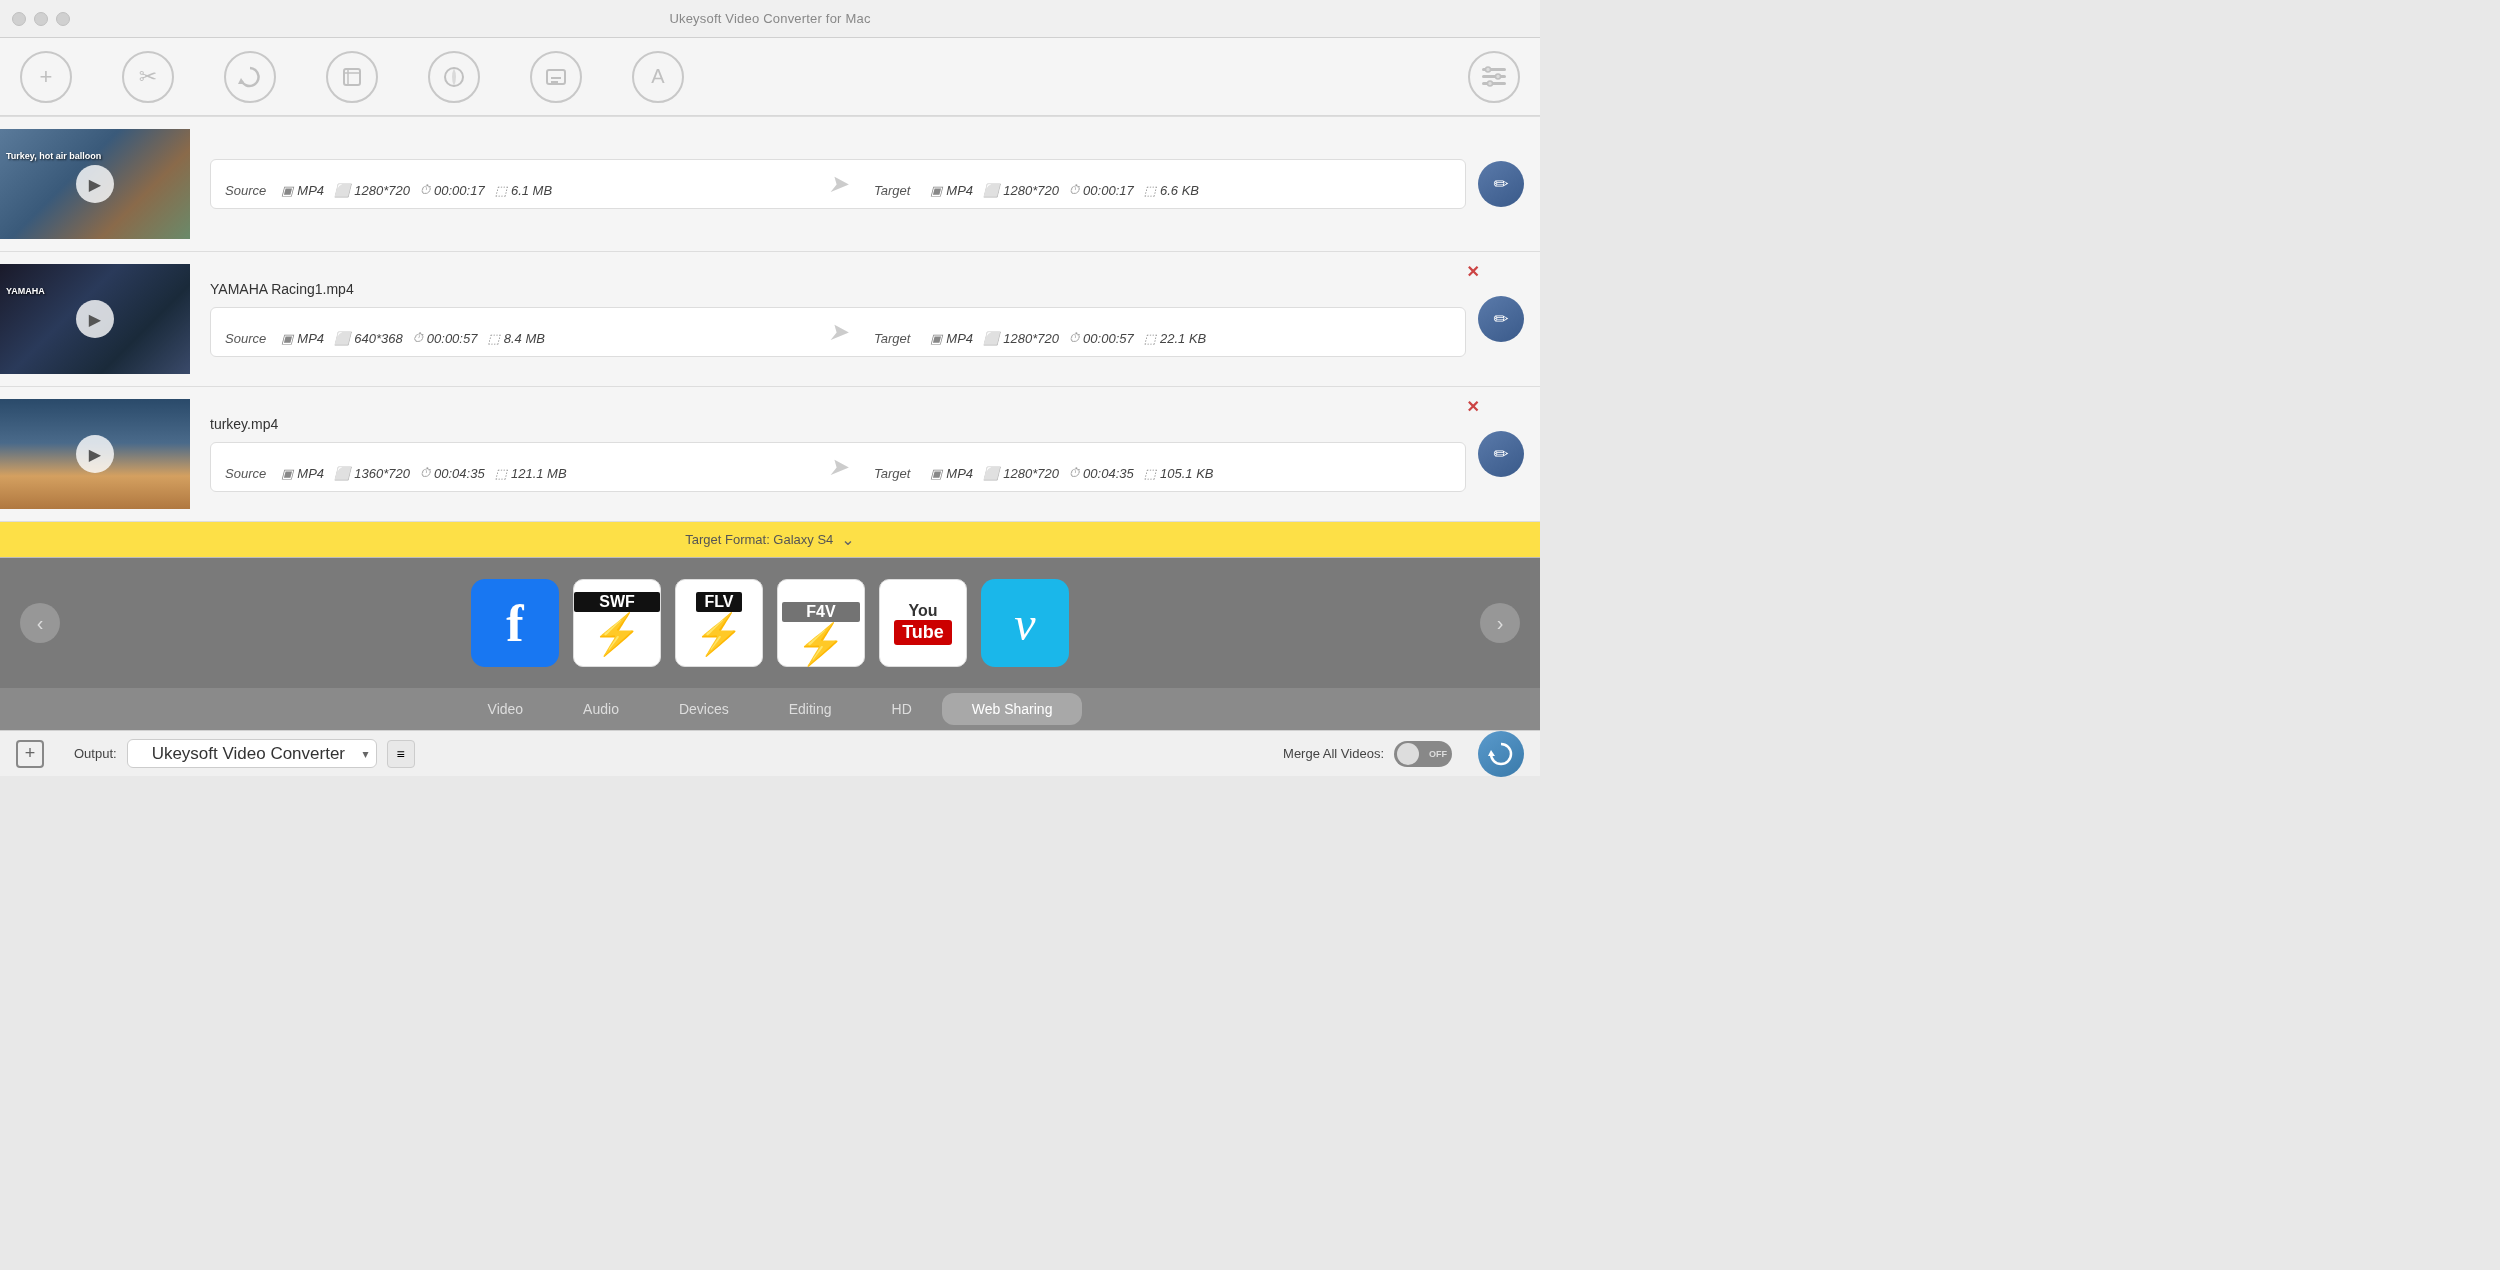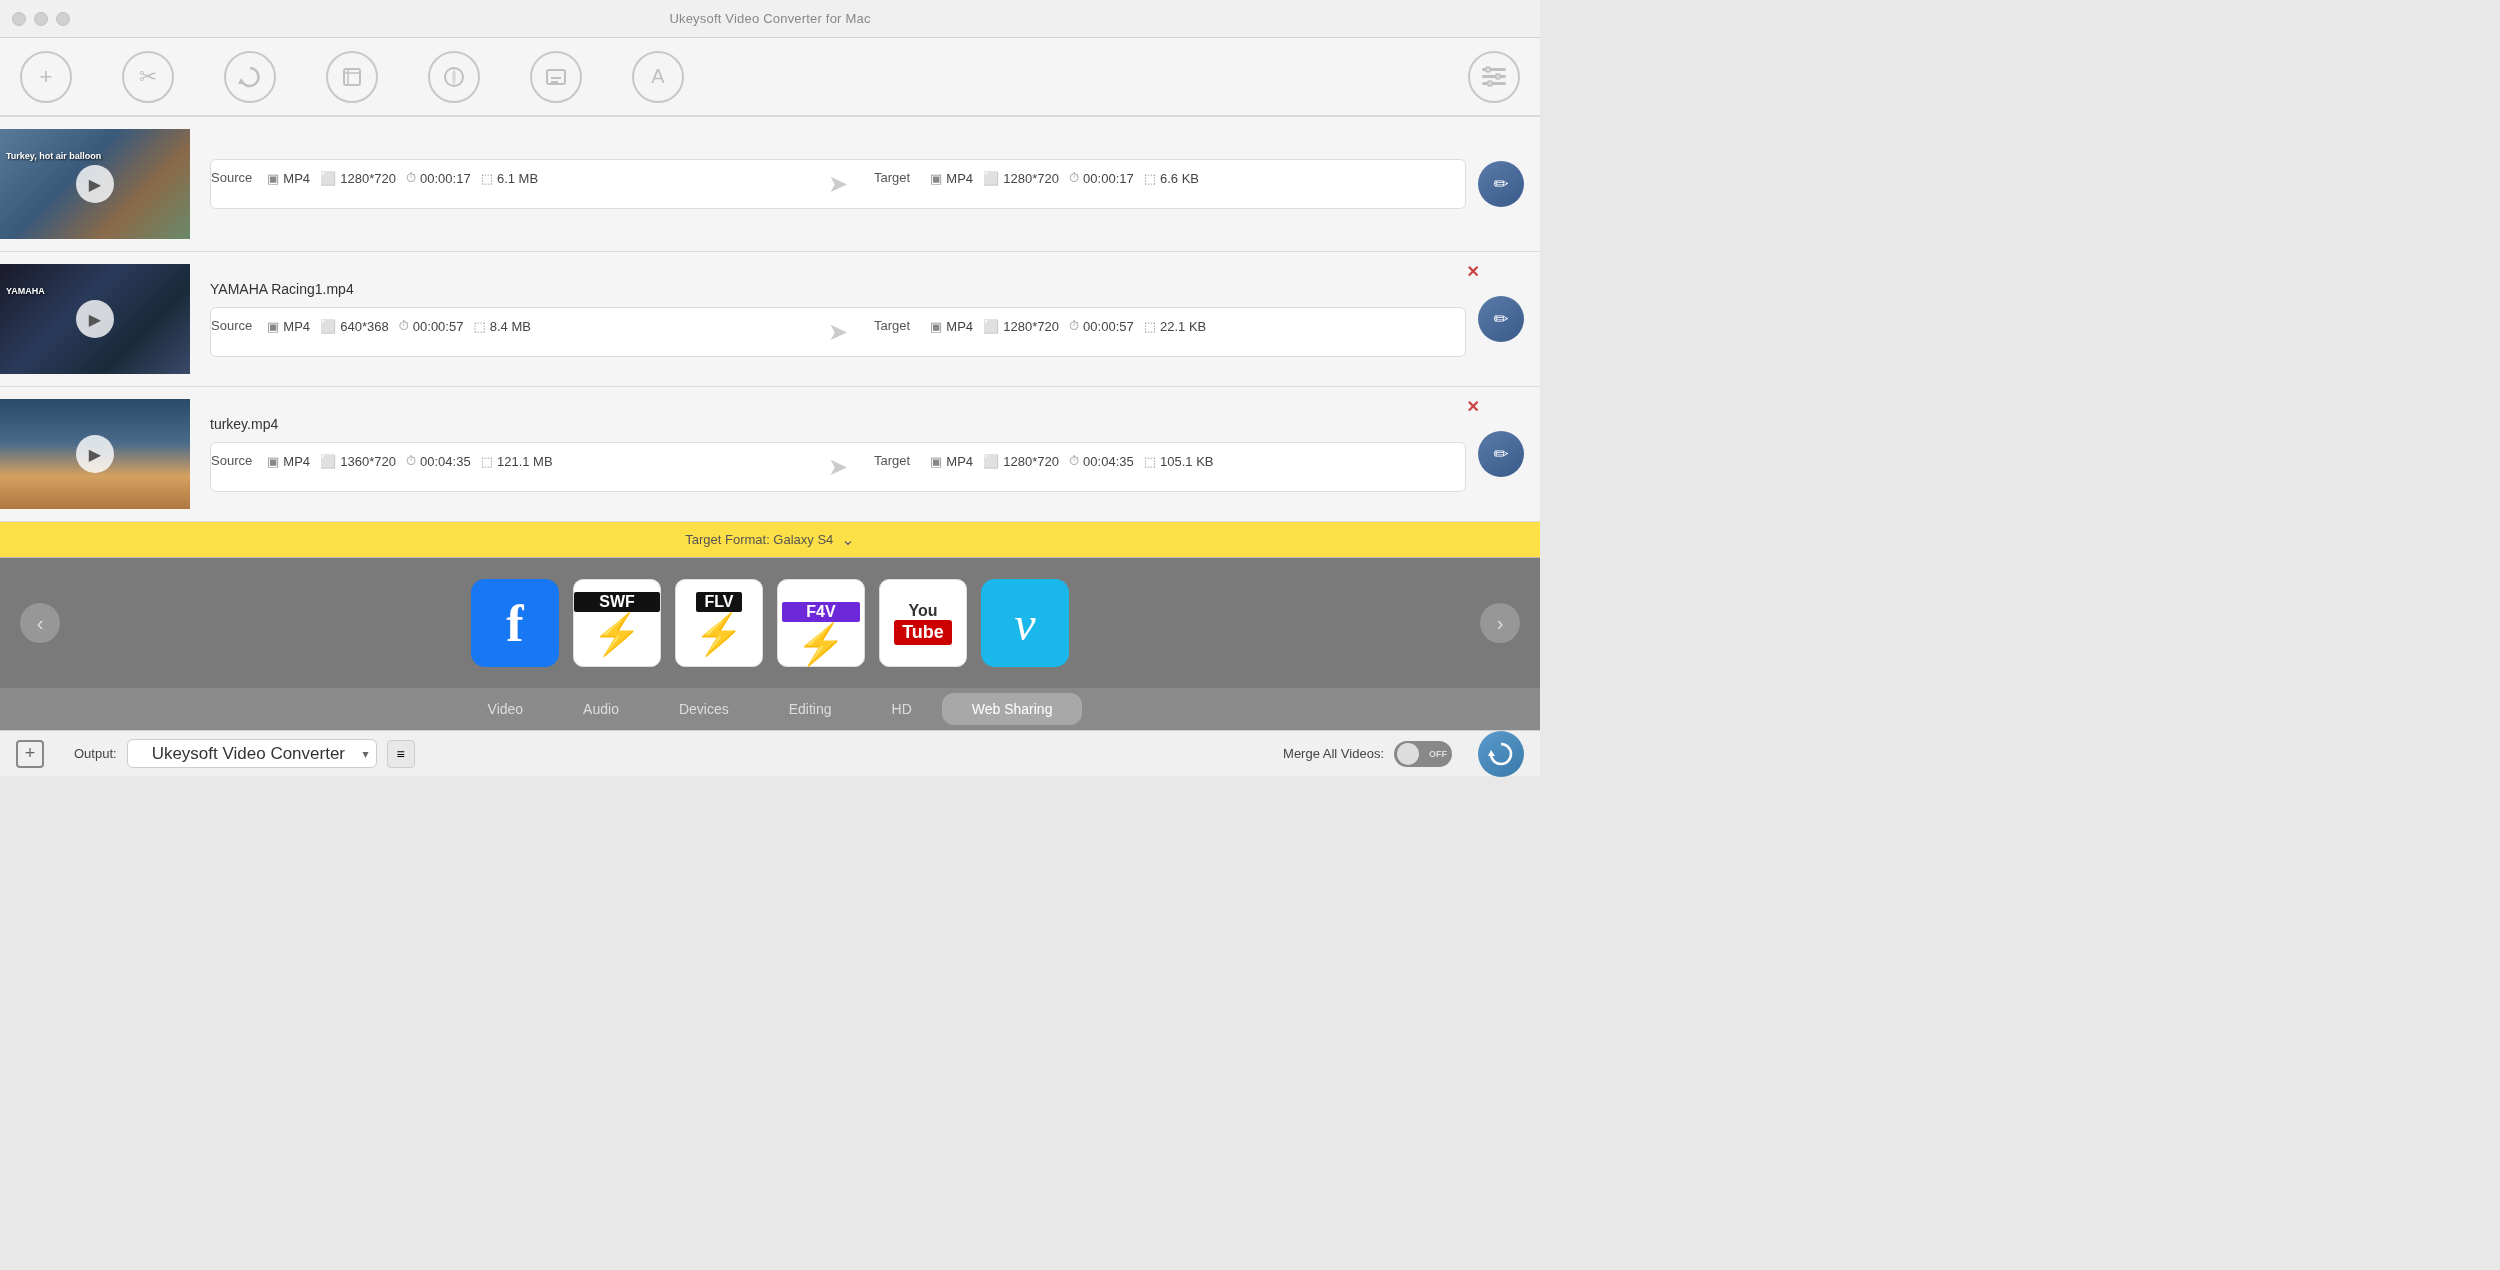--- a/index.html
+++ b/index.html
@@ -152,24 +152,25 @@
     .video-title {
       font-size: 14px;
       color: #333;
       margin-bottom: 10px;
       font-weight: 400;
     }
     .video-row {
       background: #fff;
       border: 1px solid #ddd;
       border-radius: 6px;
-      padding: 10px 0;
-      display: flex;
-      align-items: flex-start;
+      padding: 10px 14px;
+      display: flex;
+      align-items: flex-end;
       gap: 6px;
+      font-style: italic;
     }
     .source-label, .target-label {
       font-size: 13px;
       color: #555;
       font-weight: 500;
       min-width: 50px;
     }
     .meta-group {
       display: flex;
       align-items: center;
@@ -717,21 +718,21 @@
       <div style="background:#111;color:#fff;font-size:16px;font-weight:bold;padding:1px 8px;border-radius:2px;width:100%;text-align:center;">SWF</div>
       <div style="color:#cc0000;font-size:40px;line-height:1;">⚡</div>
     </div>
 
     <div class="format-icon-item fi-flv" style="flex-direction:column;gap:2px;">
       <div style="background:#111;color:#fff;font-size:16px;font-weight:bold;padding:1px 8px;border-radius:2px;width:100%;text-align:center;">FLV</div>
       <div style="color:#cc0000;font-size:40px;line-height:1;">⚡</div>
     </div>
 
     <div class="format-icon-item fi-f4v" style="flex-direction:column;gap:2px;">
-      <div style="background:#6d28d9;color:#fff;font-size:16px;font-weight:bold;padding:1px 8px;border-radius:2px;width:100%;text-align:center;margin-top:20px;">F4V</div>
+      <div style="background:#737373;color:#fff;font-size:16px;font-weight:bold;padding:1px 8px;border-radius:2px;width:100%;text-align:center;margin-top:20px;">F4V</div>
       <div style="color:#cc0000;font-size:40px;line-height:1;">⚡</div>
     </div>
 
     <div class="format-icon-item fi-youtube">
       <div class="yt-text">
         <span class="yt-you">You</span>
         <span class="yt-tube">Tube</span>
       </div>
     </div>
 

